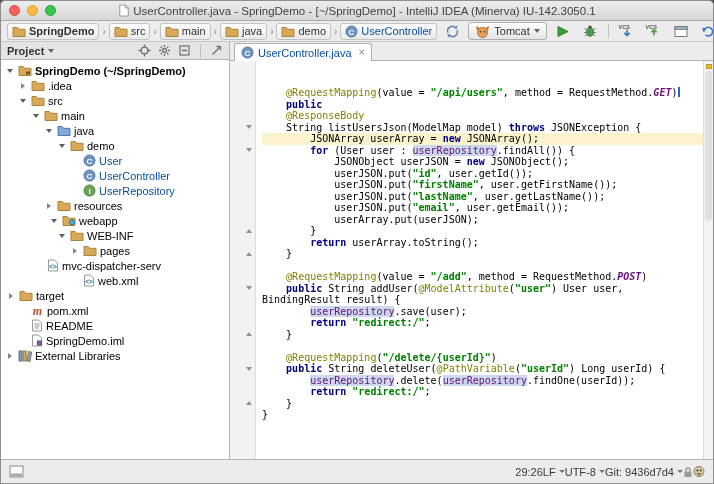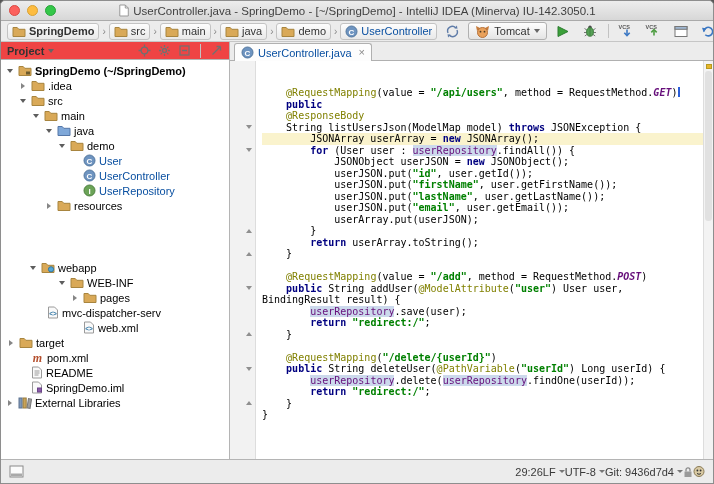--- a/index.html
+++ b/index.html
@@ -34,21 +34,21 @@
   .tb-right{margin-left:auto;display:flex;align-items:center;gap:5px;}
   .tbtn{width:22px;height:19px;display:flex;align-items:center;justify-content:center;border-radius:3px;}
   .combo{display:flex;align-items:center;gap:4px;border:1px solid #b0b0b0;border-radius:3px;
     background:linear-gradient(#fefefe,#e4e4e4);padding:0 6px;height:18px;font-size:11px;color:#333;}
   .chev{width:0;height:0;border-left:3.5px solid transparent;border-right:3.5px solid transparent;border-top:4px solid #666;}
   .tdiv{width:1px;height:14px;background:#c2c2c2;margin:0 2px;}
   .ic{display:inline-flex;align-items:center;justify-content:center;flex:none;}
   
   .main{flex:1;display:flex;min-height:0;}
   .project-panel{width:228px;flex:none;display:flex;flex-direction:column;background:#fff;min-width:0;}
-  .panel-header{height:18px;flex:none;background:#ef4444;border-bottom:1px solid #b4b4b4;
+  .panel-header{height:18px;flex:none;background:#e5e5e5;border-bottom:1px solid #b4b4b4;
     display:flex;align-items:center;padding:0 6px;gap:8px;font-size:11px;color:#333;}
   .panel-title{display:flex;align-items:center;gap:4px;font-weight:bold;}
   .ph-icons{margin-left:auto;display:flex;align-items:center;gap:7px;}
   .tree{flex:1;overflow:hidden;padding-top:3px;background:#fff;}
   .tree-row{height:15px;display:flex;align-items:center;gap:3px;font-size:11px;color:#000;white-space:nowrap;}
   .tree-label.bold{font-weight:bold;}
   .tree-label.bold + .tree-suffix{font-weight:bold;}
   .tree-label.mod{color:#0a50a1;}
   .tree-suffix{color:#000;}
   .arrow{width:10px;height:10px;display:inline-flex;align-items:center;justify-content:center;flex:none;}
@@ -368,21 +368,21 @@
           </div>
           <div class="tree-row" style="padding-left: 43px;">
             <span class="arrow closed"></span>
             <span class="ic">
               <svg width="14" height="13">
                 <path d="M1 2.5 h4.2 l1.6 1.8 H13 v7.2 H1 z" fill="#d9a958" stroke="#a8853f"></path>
               </svg>
             </span>
             <span class="tree-label">resources</span>
           </div>
-          <div class="tree-row" style="padding-left: 27px; margin-top: 47px;">
+          <div class="tree-row" style="padding-left: 48px;">
             <span class="arrow open"></span>
             <span class="ic">
               <svg width="14" height="13">
                 <path d="M1 2.5 h4.2 l1.6 1.8 H13 v7.2 H1 z" fill="#d9a958" stroke="#a8853f"></path>
                 <circle cx="10" cy="8.3" r="2.6" fill="#53a7d8" stroke="#35789f"></circle>
               </svg>
             </span>
             <span class="tree-label">webapp</span>
           </div>
           <div class="tree-row" style="padding-left: 56px;">

